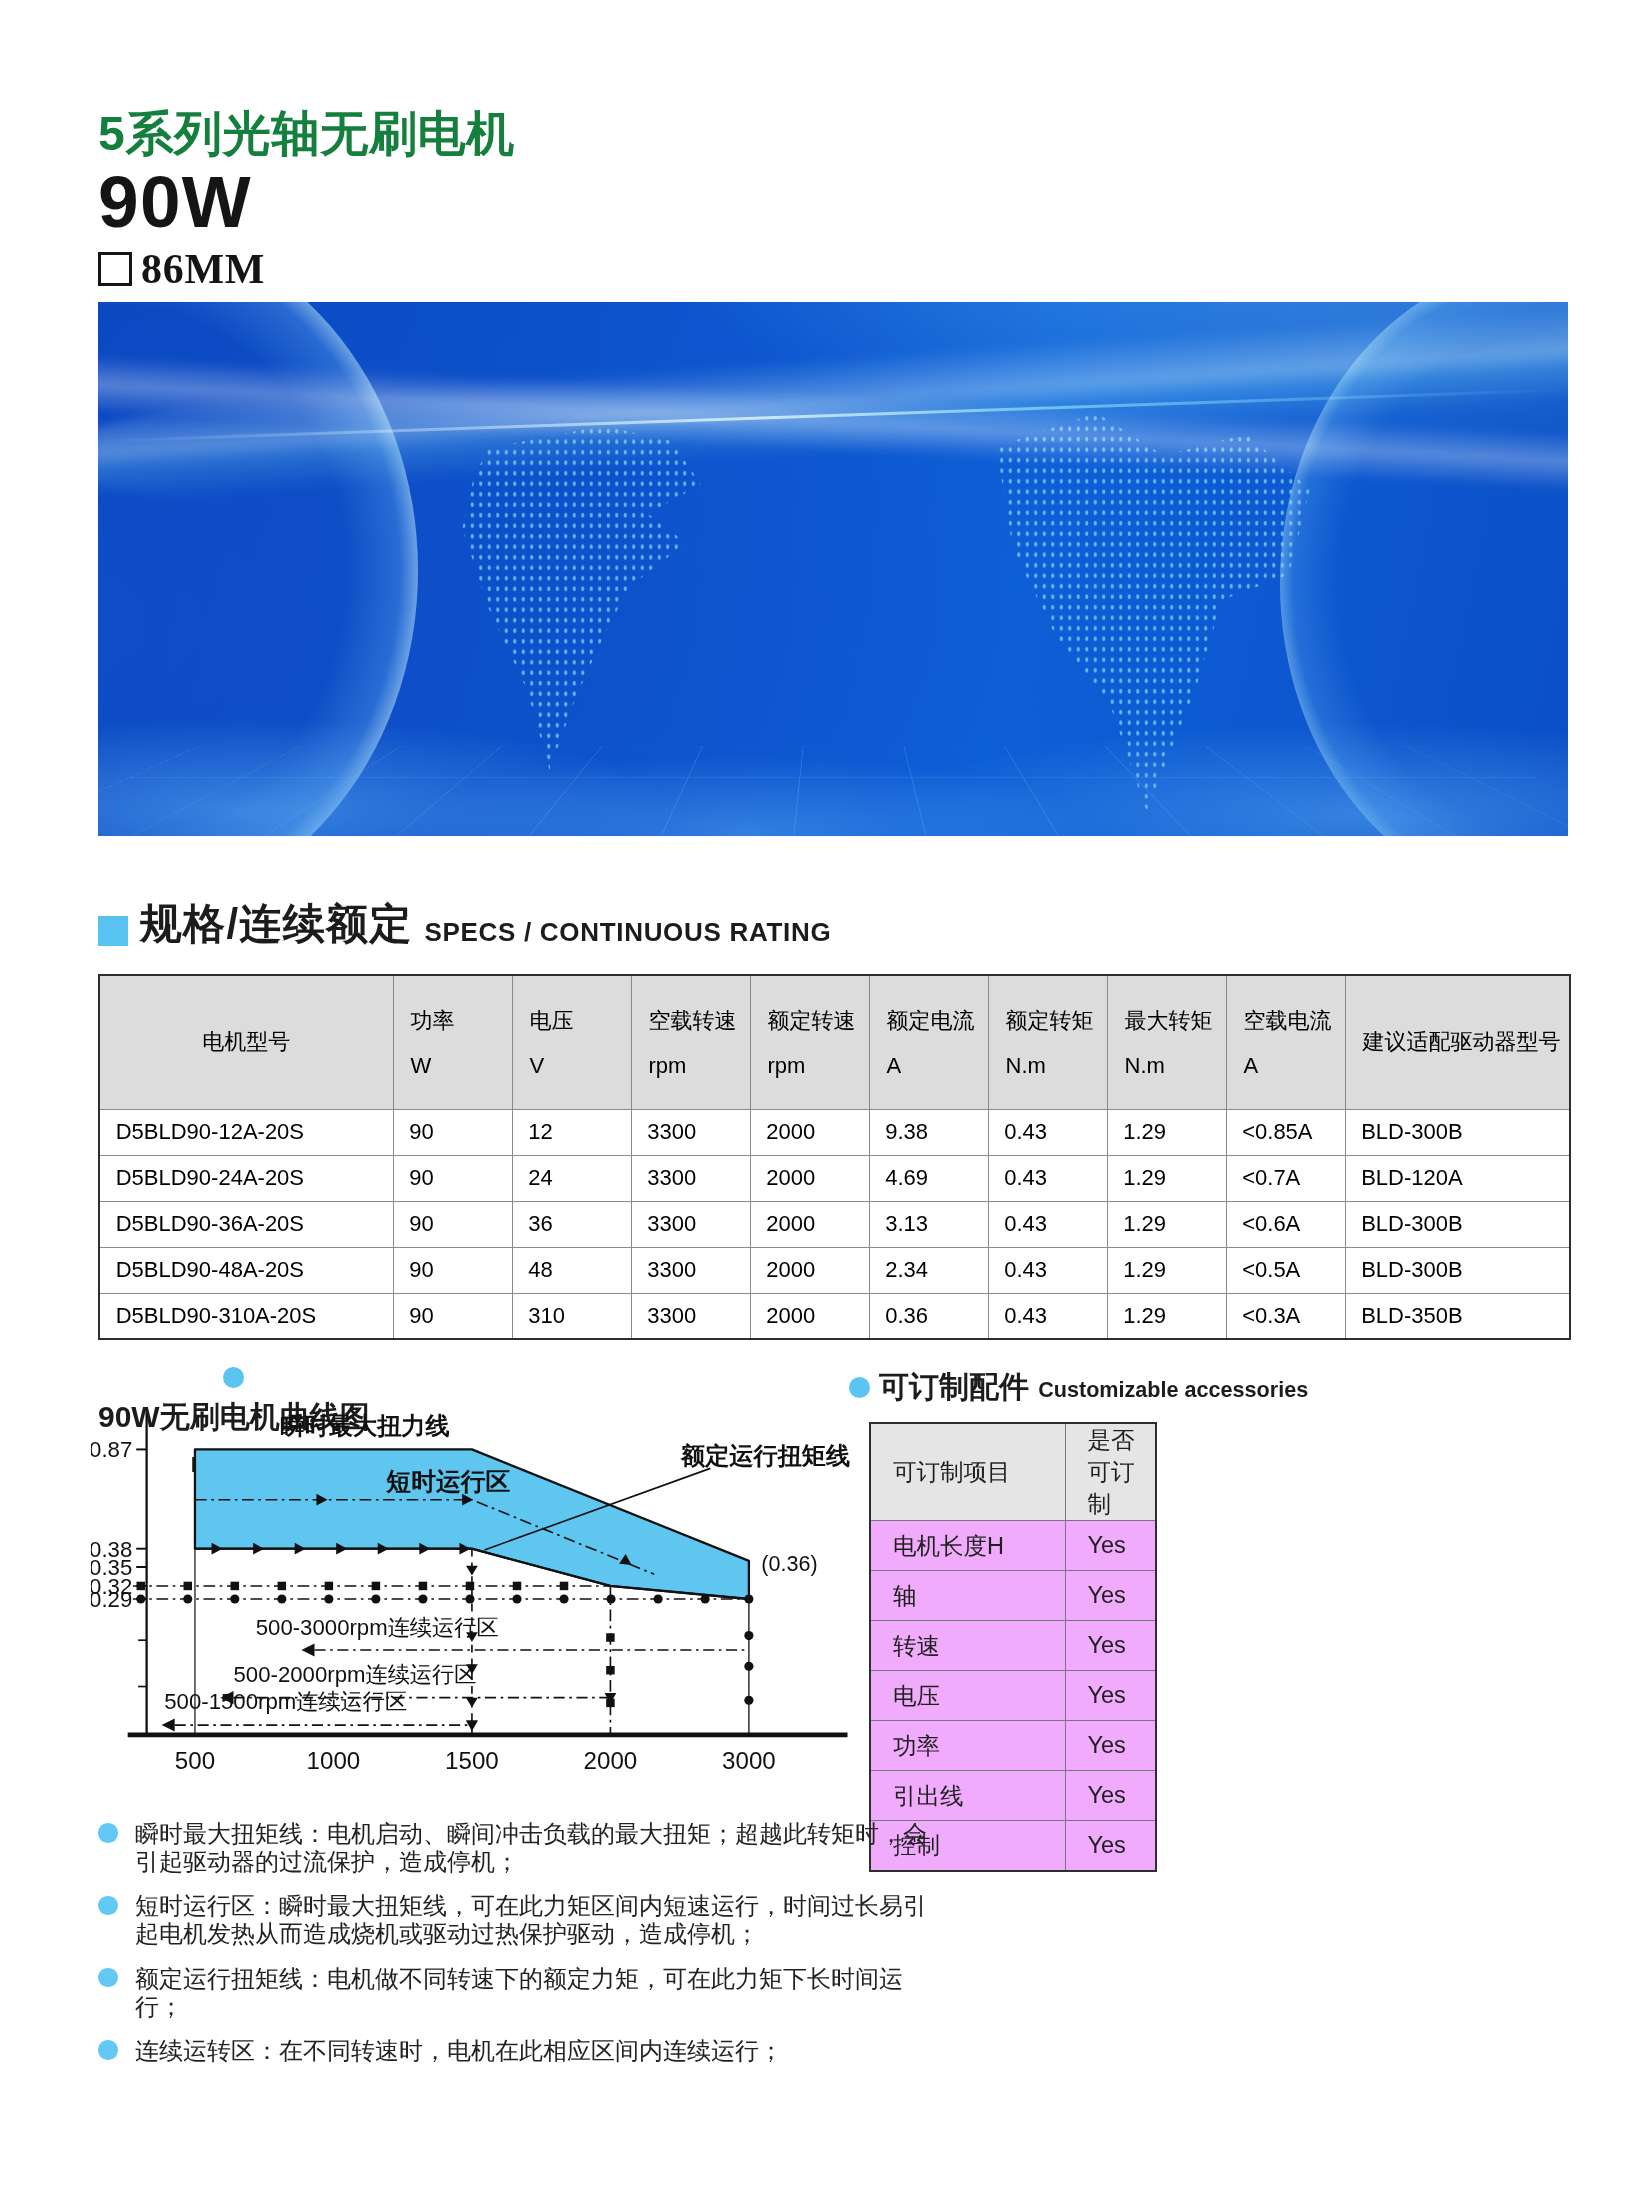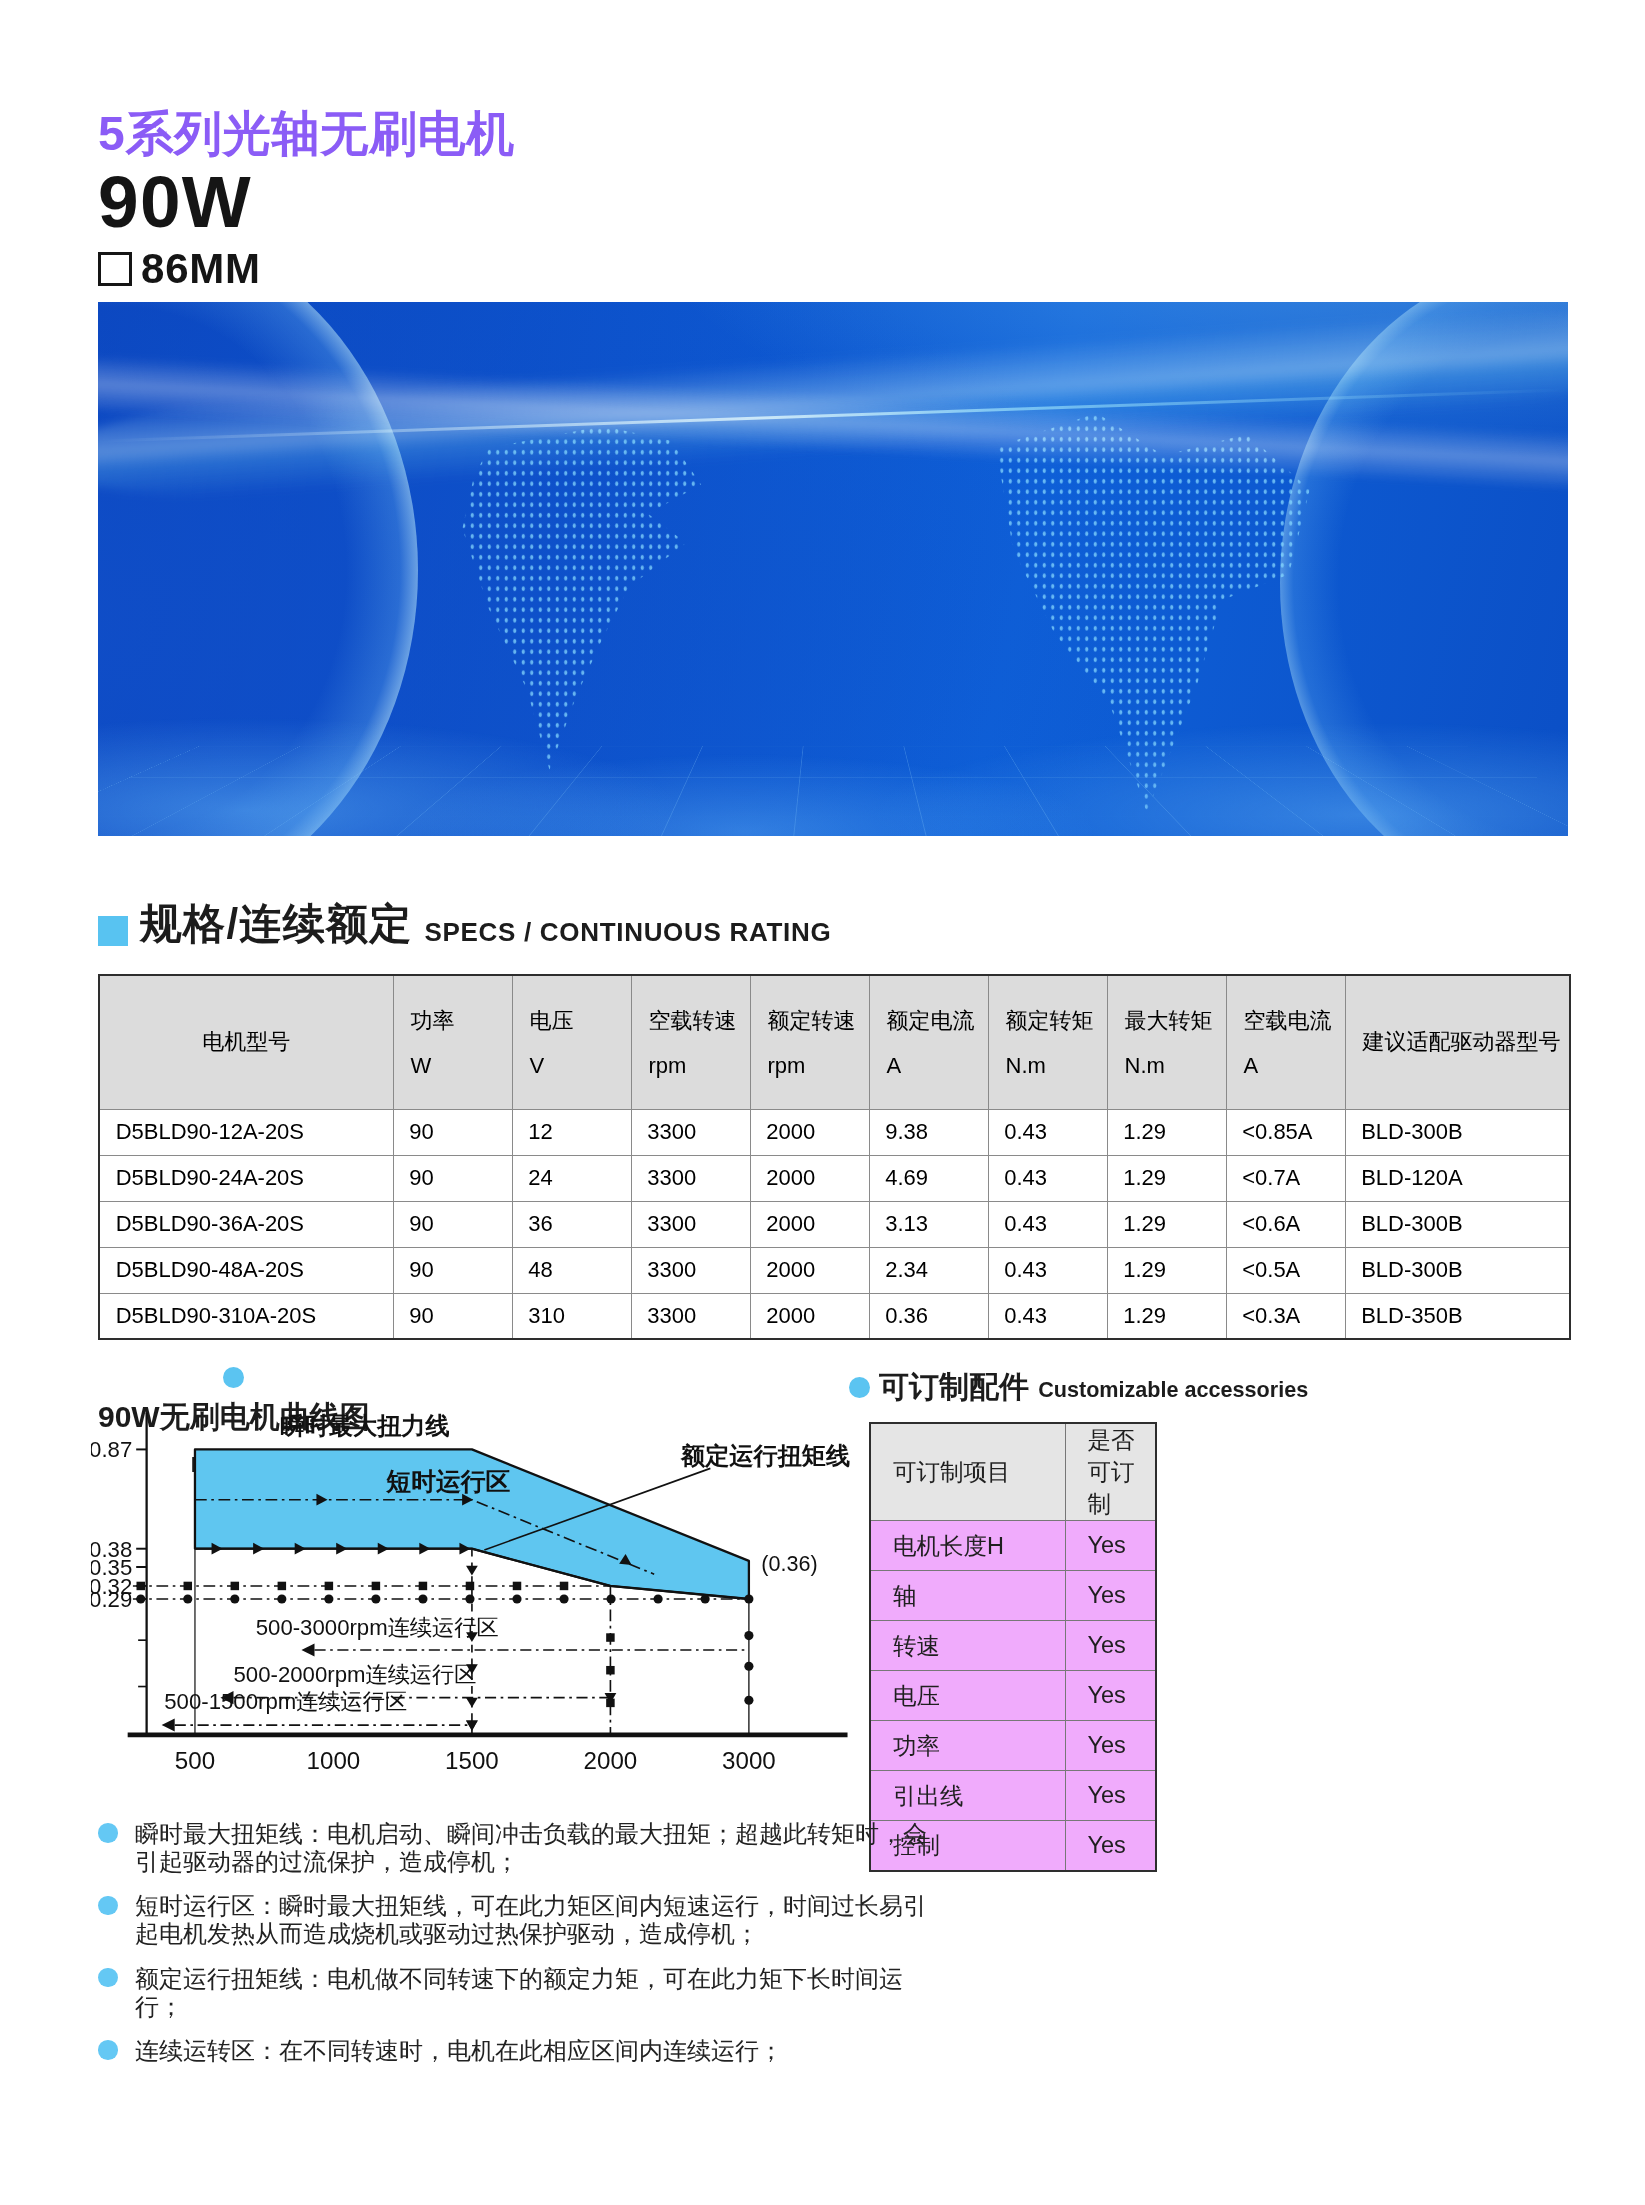--- a/index.html
+++ b/index.html
@@ -3,23 +3,23 @@
 <meta charset="utf-8">
 <style>
   * { margin:0; padding:0; box-sizing:border-box; }
   html,body { background:#ffffff; }
   .page {
     position:relative; width:1645px; height:2205px; background:#fff;
     font-family:"Liberation Sans","DejaVu Sans",sans-serif; color:#111; overflow:hidden;
   }
   
   .hdr { position:absolute; left:98px; top:105px; }
-  .series-title { font-size:48px; font-weight:bold; color:#8b5cf6; line-height:58px; letter-spacing:0.7px; }
+  .series-title { font-size:48px; font-weight:bold; color:#15803d; line-height:58px; letter-spacing:0.7px; }
   .power { font-size:73px; font-weight:800; color:#151515; line-height:78px; letter-spacing:1.3px; }
-  .frame { display:flex; align-items:center; gap:9.1px; margin-top:3.9px; }
+  .frame { display:flex; align-items:center; gap:9.1px; margin-top:3.9px;font-family:Liberation Serif, serif; }
   .frame-square { width:34px; height:34px; border:3.9px solid #151515; }
   .frame-label { font-size:42px; font-weight:bold; color:#151515; letter-spacing:0.7px; }
 
   
   .banner { position:absolute; left:98px; top:302px; width:1470px; height:534px; overflow:hidden;
     background:
       radial-gradient(120% 100% at 88% -12%, rgba(150,235,255,.33), transparent 42%),
       radial-gradient(130% 150% at -8% 60%, rgba(16,78,200,.95), transparent 62%),
       linear-gradient(102deg,#0a45bd 0%,#0c54cd 34%,#0e60d8 62%,#0b4fc6 100%); }
   .banner .streak1 { position:absolute; left:-4%; top:4%; width:112%; height:30%; border-radius:50%;

